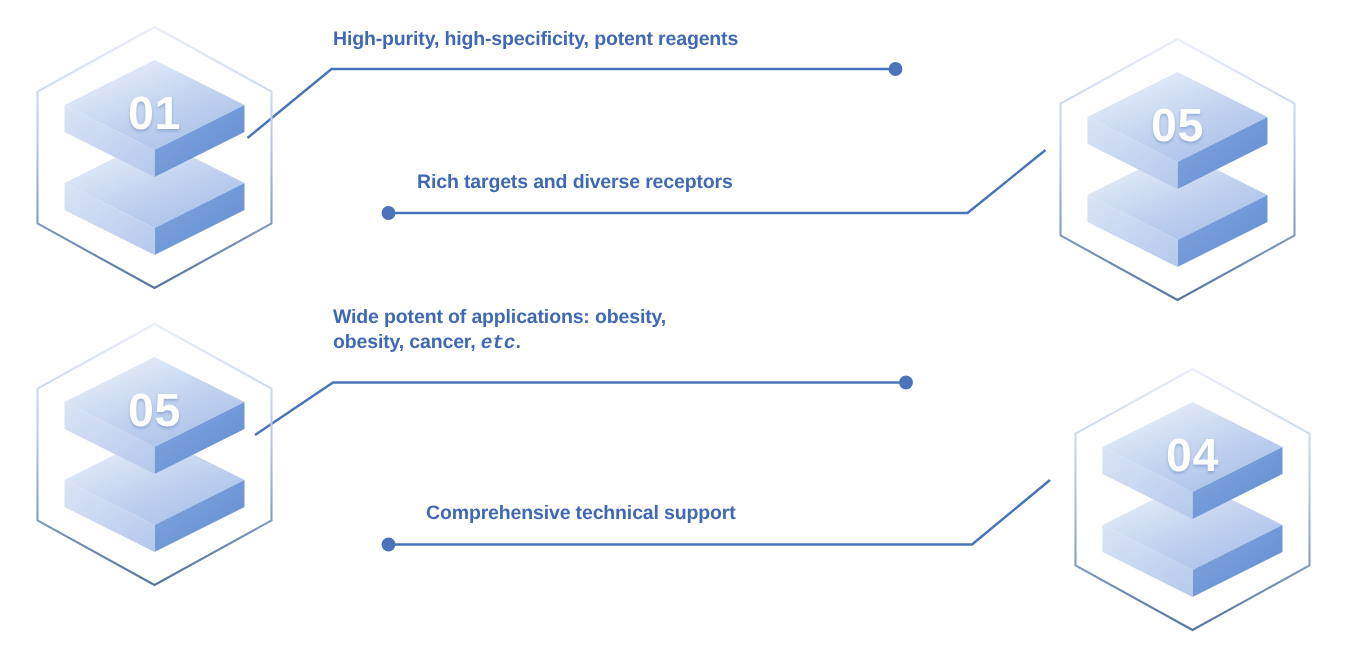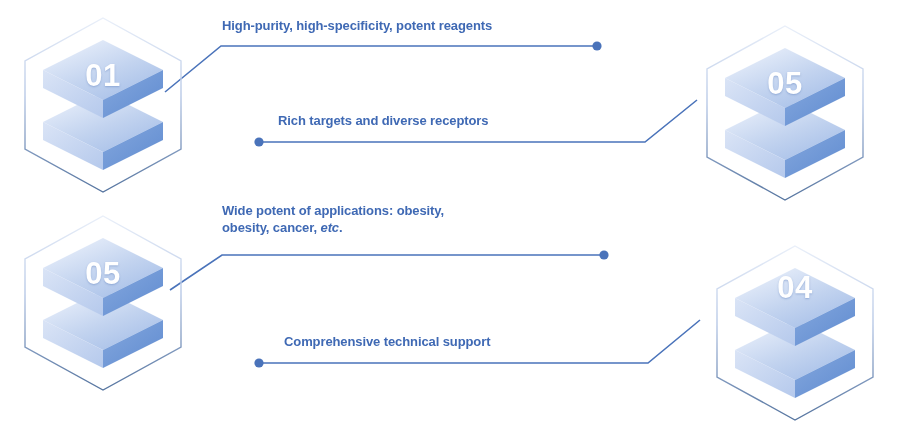--- a/index.html
+++ b/index.html
@@ -54,20 +54,21 @@
     position: absolute;
     color: #3f69b4;
     font-size: 13px;
     font-weight: bold;
     line-height: 1.32;
     letter-spacing: -0.1px;
     white-space: nowrap;
   }
   .feature-label .em {
     font-style: italic;
+    font-family: Liberation Mono, monospace;
   }
   .feature-label.two-line {
     white-space: normal;
     width: 330px;
   }
 </style>
 </head>
 <body>
 
 <div id="canvas">
@@ -231,21 +232,21 @@
         <polygon points="95,82 155,112 95,142 35,112" fill="url(#topgrad4)"></polygon>
         <polygon points="155,112 155,130 95,160 95,142" fill="url(#rightgrad4)"></polygon>
         <polygon points="35,112 35,130 95,160 95,142" fill="url(#leftgrad4)"></polygon>
       </g>
       <g>
         <polygon points="95,30 155,60 95,90 35,60" fill="url(#topgrad4)"></polygon>
         <polygon points="155,60 155,78 95,108 95,90" fill="url(#rightgrad4)"></polygon>
         <polygon points="35,60 35,78 95,108 95,90" fill="url(#leftgrad4)"></polygon>
       </g>
     </svg>
-    <div class="node-number" style="top:32px;">04</div>
+    <div class="node-number" style="top:48px;">04</div>
   </div>
 
   <div class="feature-label" style="left:222px; top:17px;">High-purity, high-specificity, potent reagents</div>
 
   <div class="feature-label" style="left:278px; top:112px;">Rich targets and diverse receptors</div>
 
   <div class="feature-label two-line" style="left:222px; top:202px;">
     <span>Wide potent of applications: obesity,</span><br>
     <span>obesity, cancer, </span><span class="em">etc</span><span>.</span>
   </div>

